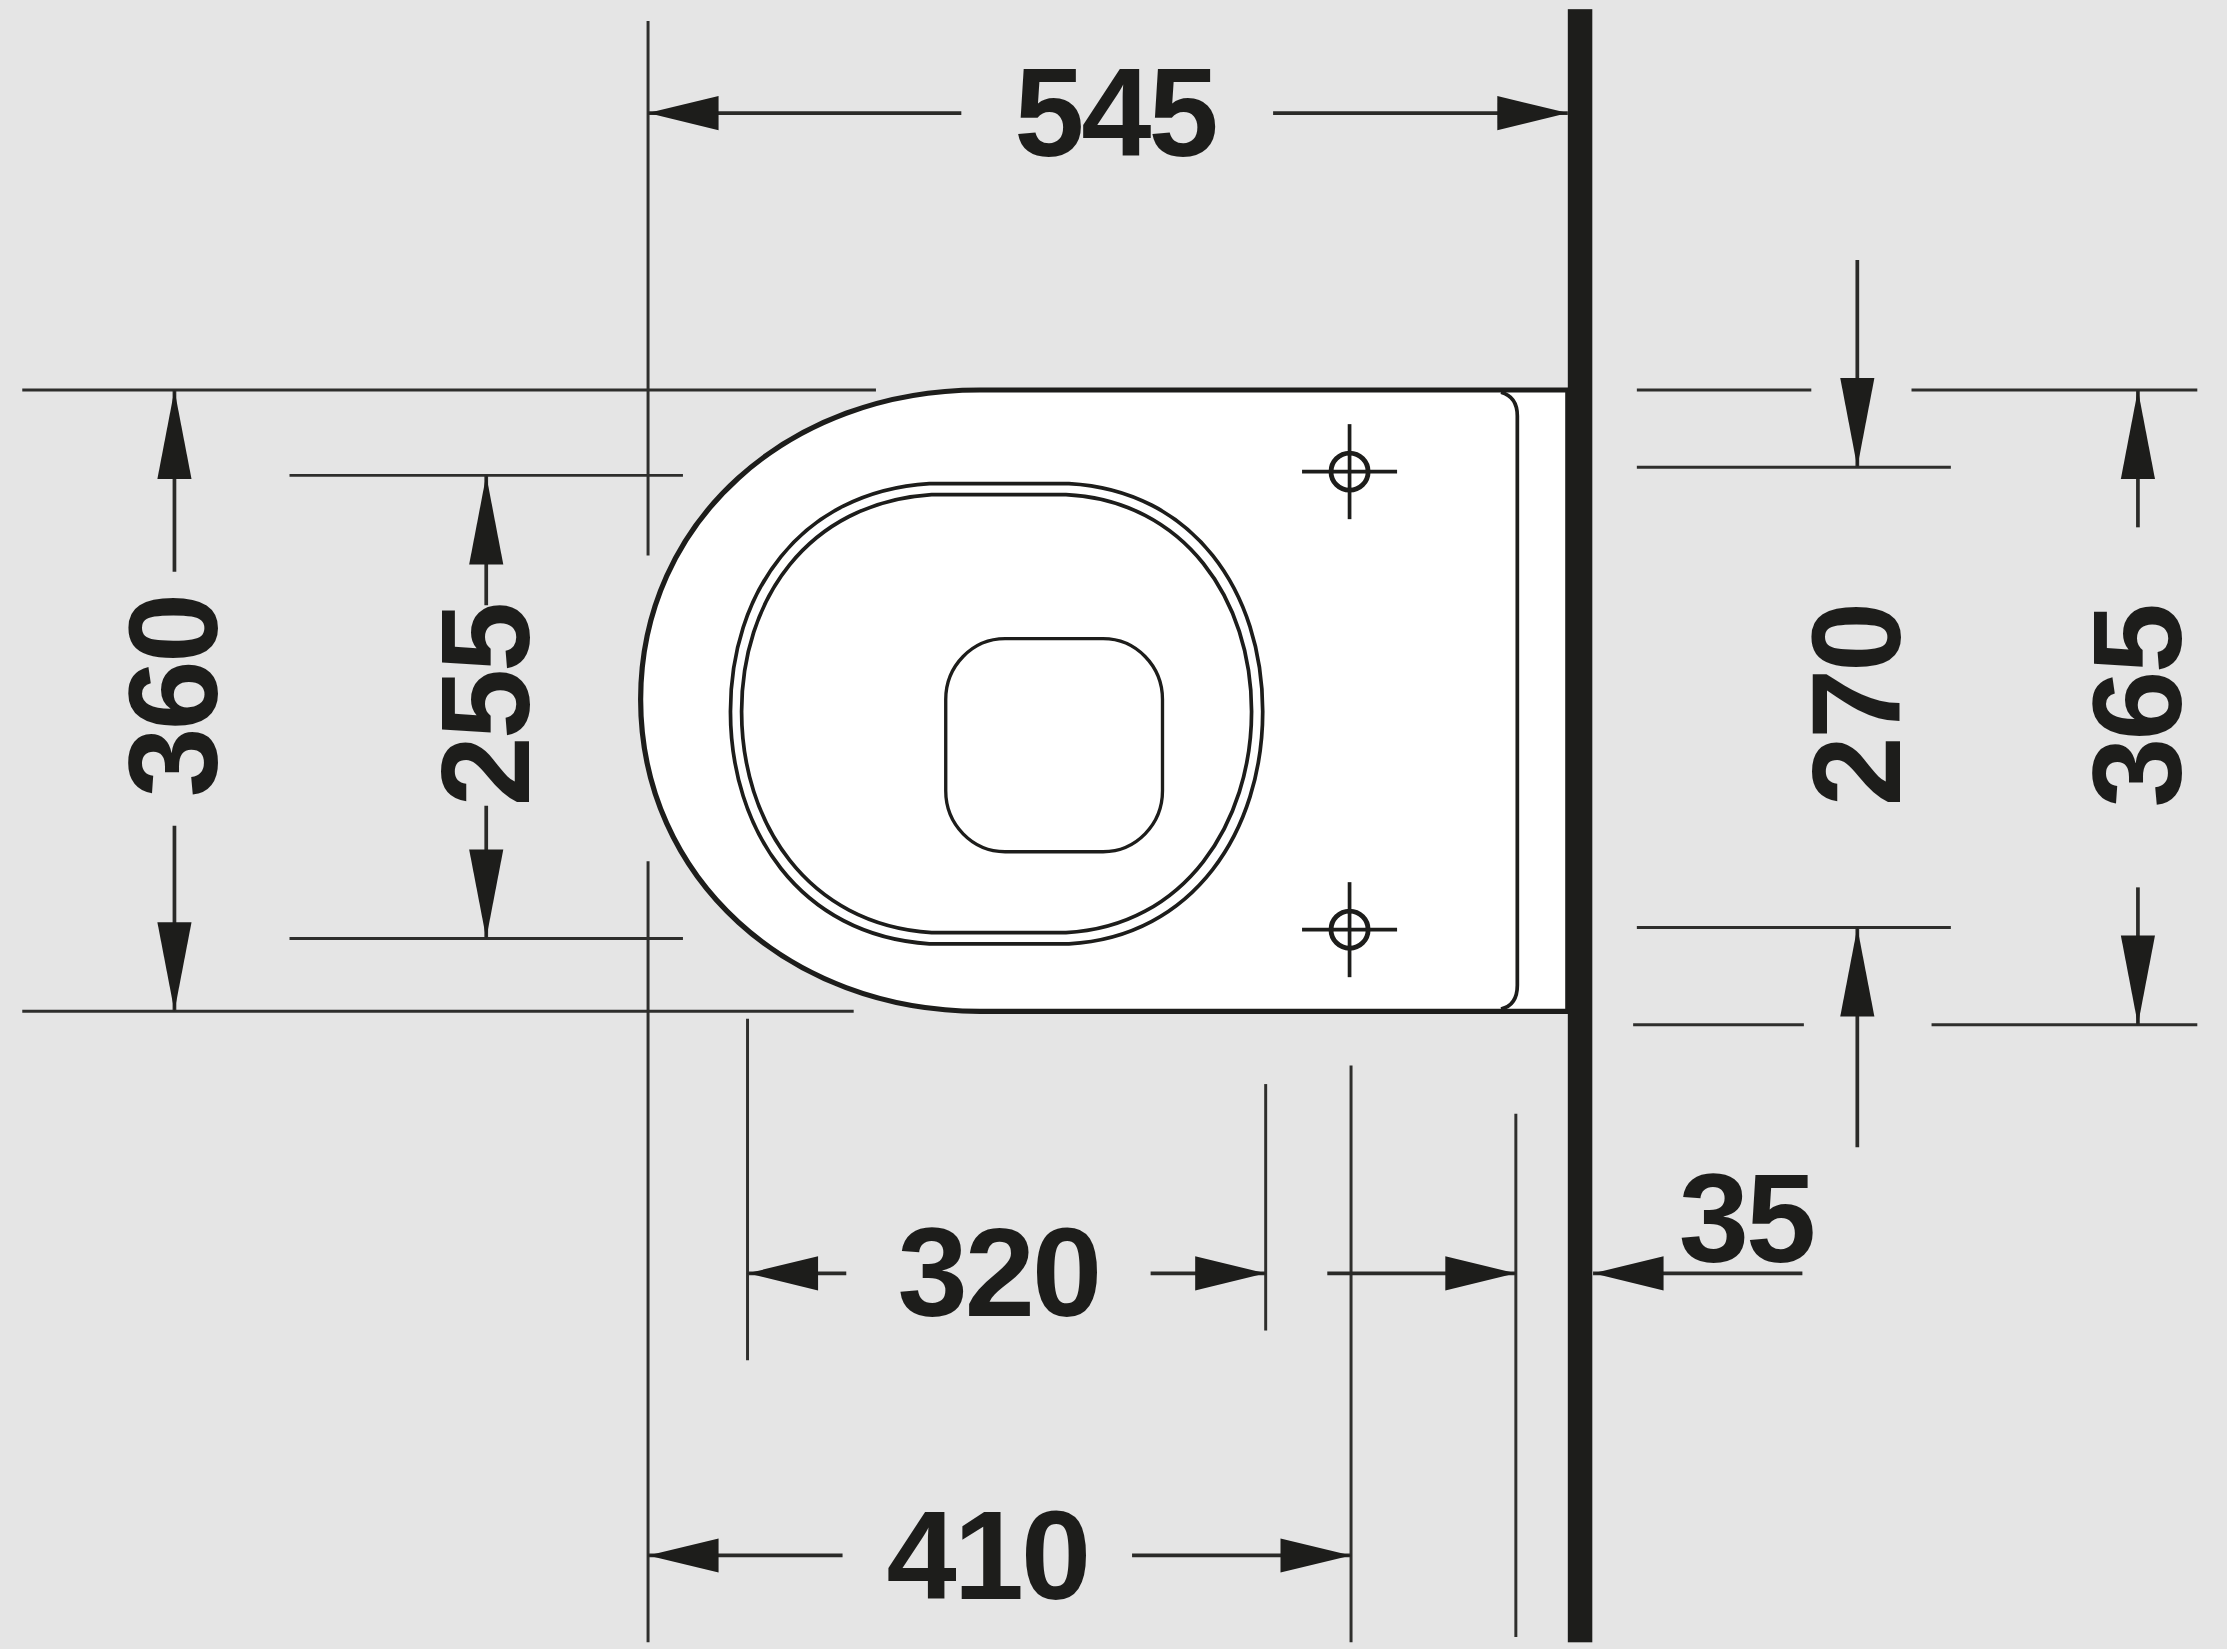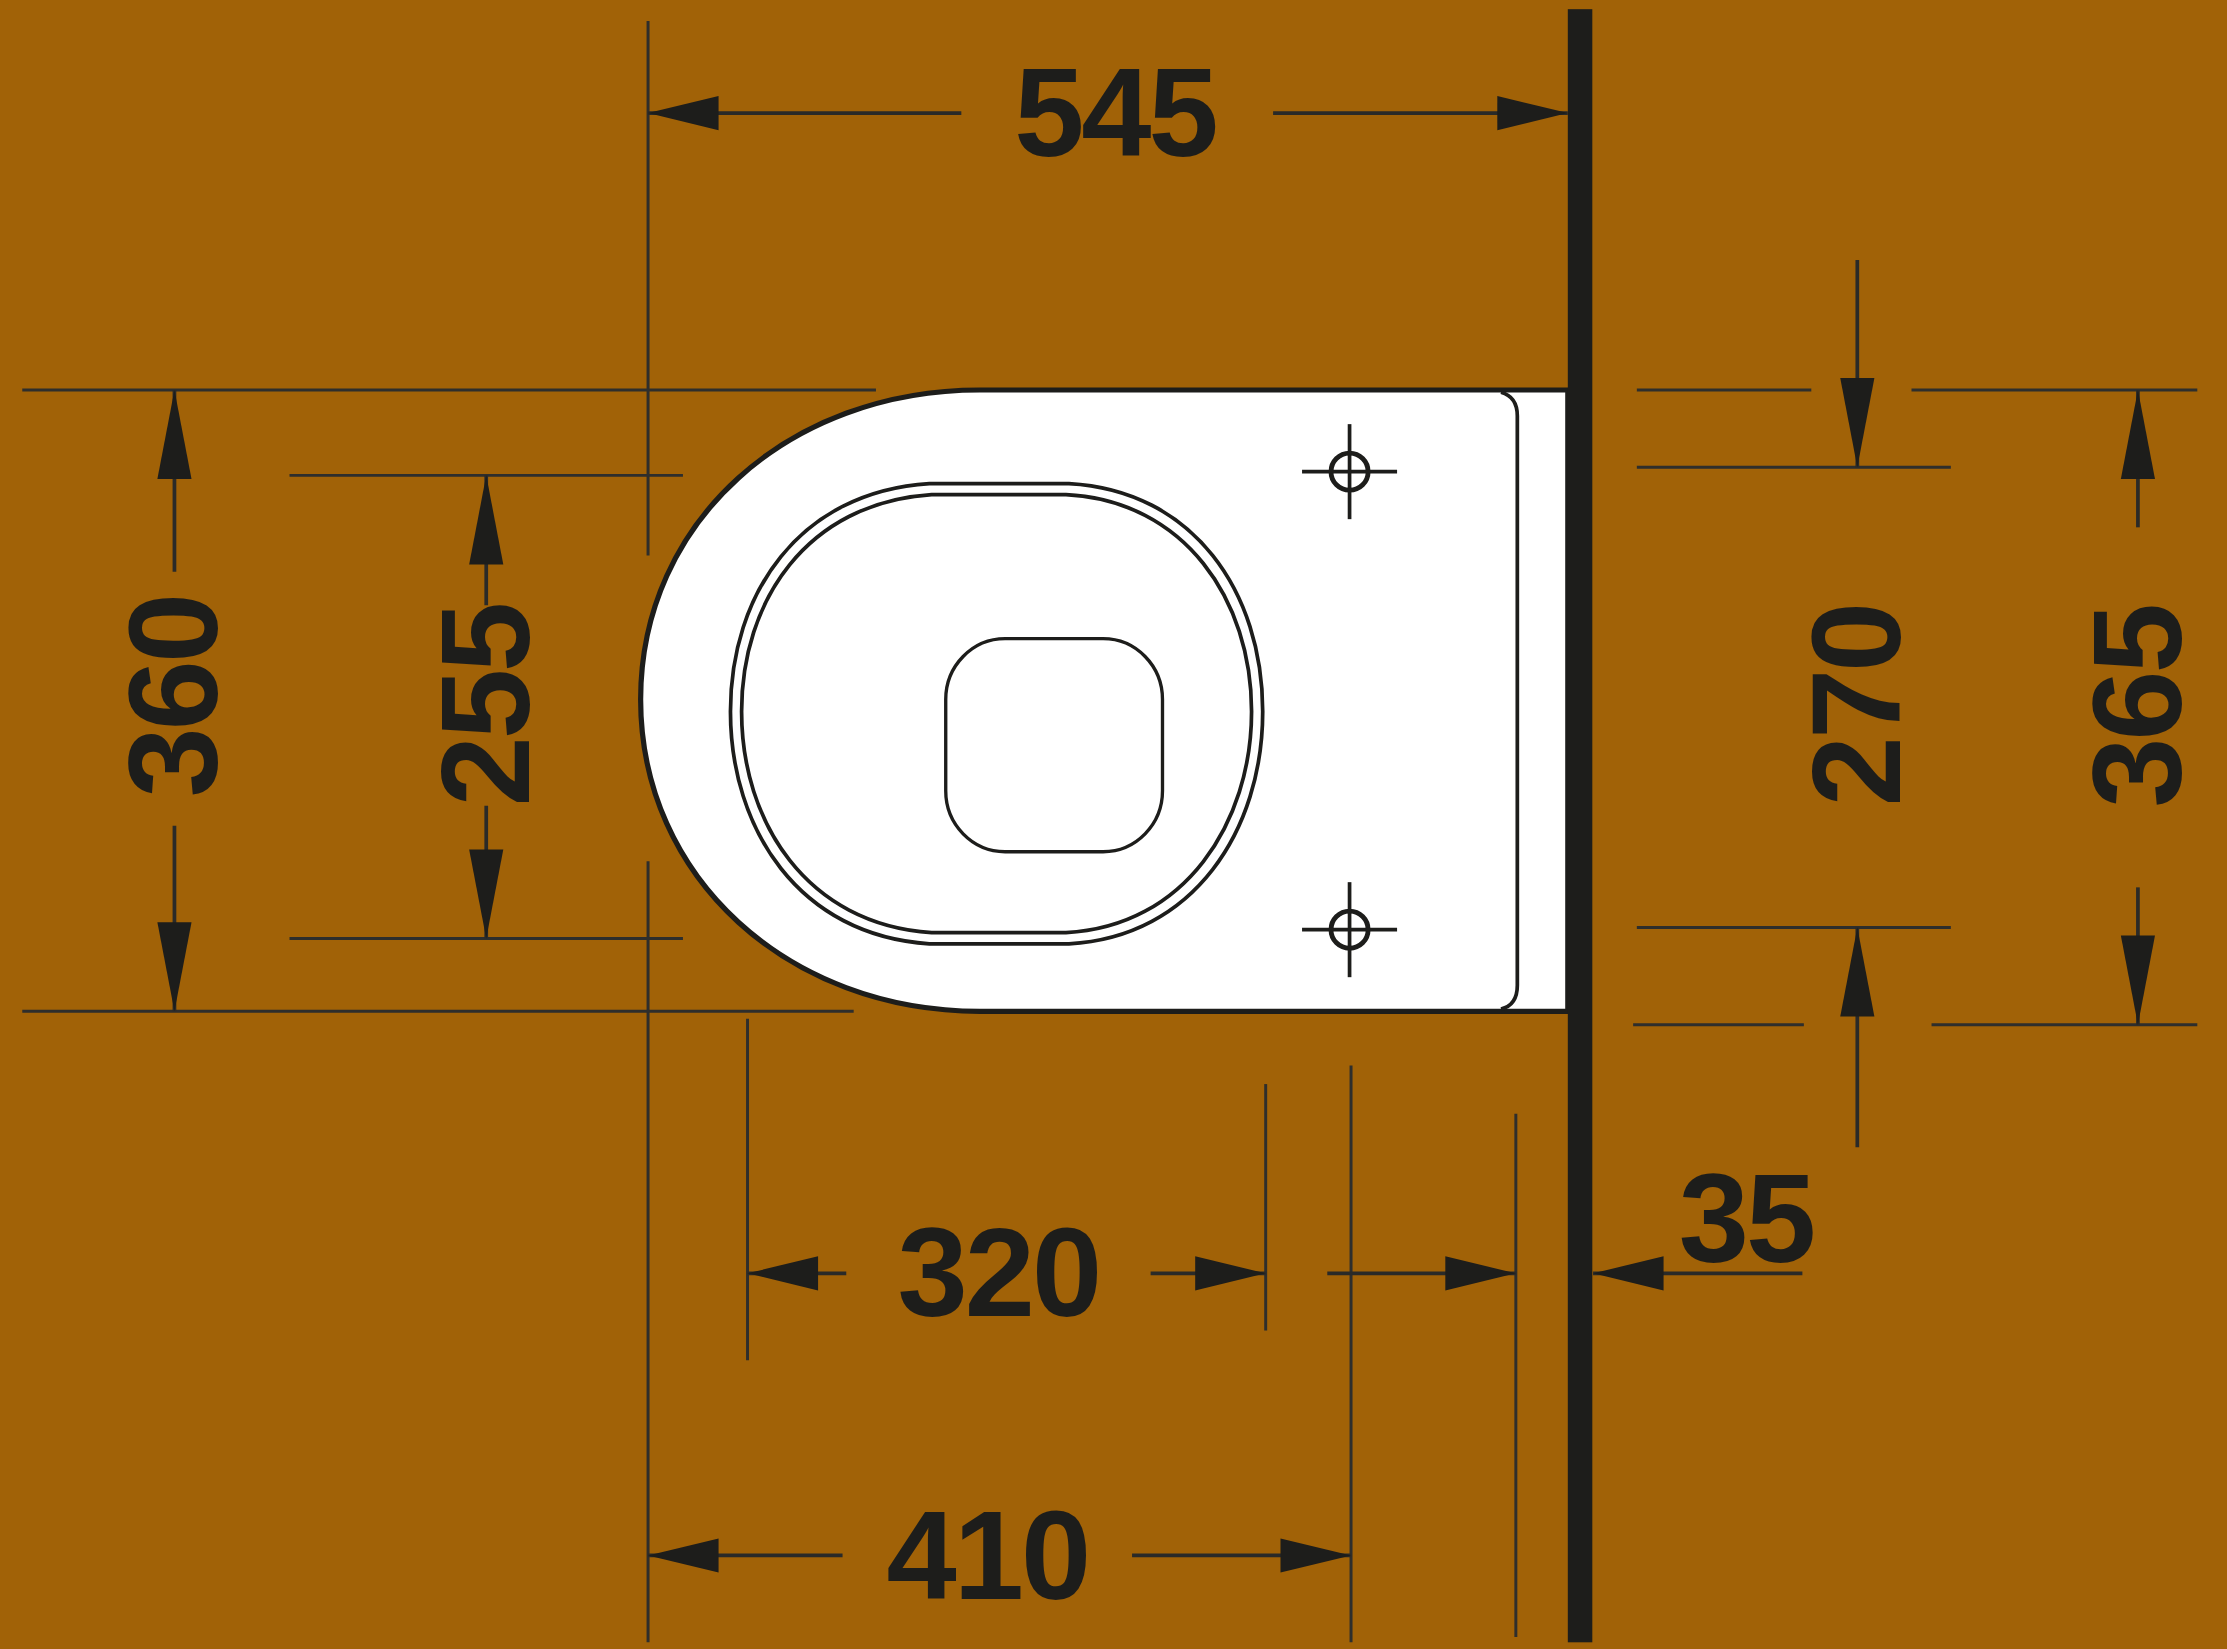--- a/index.html
+++ b/index.html
@@ -8,21 +8,21 @@
     background: #ffffff;
     width: 2227px;
     height: 1650px;
     overflow: hidden;
     font-family: "Liberation Sans", sans-serif;
   }
   .drawing-stage {
     position: relative;
     width: 2227px;
     height: 1650px;
-    background: #a16207;
+    background: #e5e5e5;
   }
   svg { display: block; }
   .ext  { stroke: #2e2e2c; stroke-width: 4; fill: none; }
   .dim  { stroke: #2a2a28; stroke-width: 5; fill: none; }
   .body-fill { stroke: #1d1d1b; stroke-width: 7; fill: #ffffff; }
   .thin-part { stroke: #1d1d1b; stroke-width: 5; fill: none; }
   .sump { stroke: #1d1d1b; stroke-width: 4.5; fill: #ffffff; }
   .hole-c { stroke: #1d1d1b; stroke-width: 6.5; fill: none; }
   .hole-x { stroke: #1d1d1b; stroke-width: 5; fill: none; }
   .head { fill: #1d1d1b; stroke: none; }

